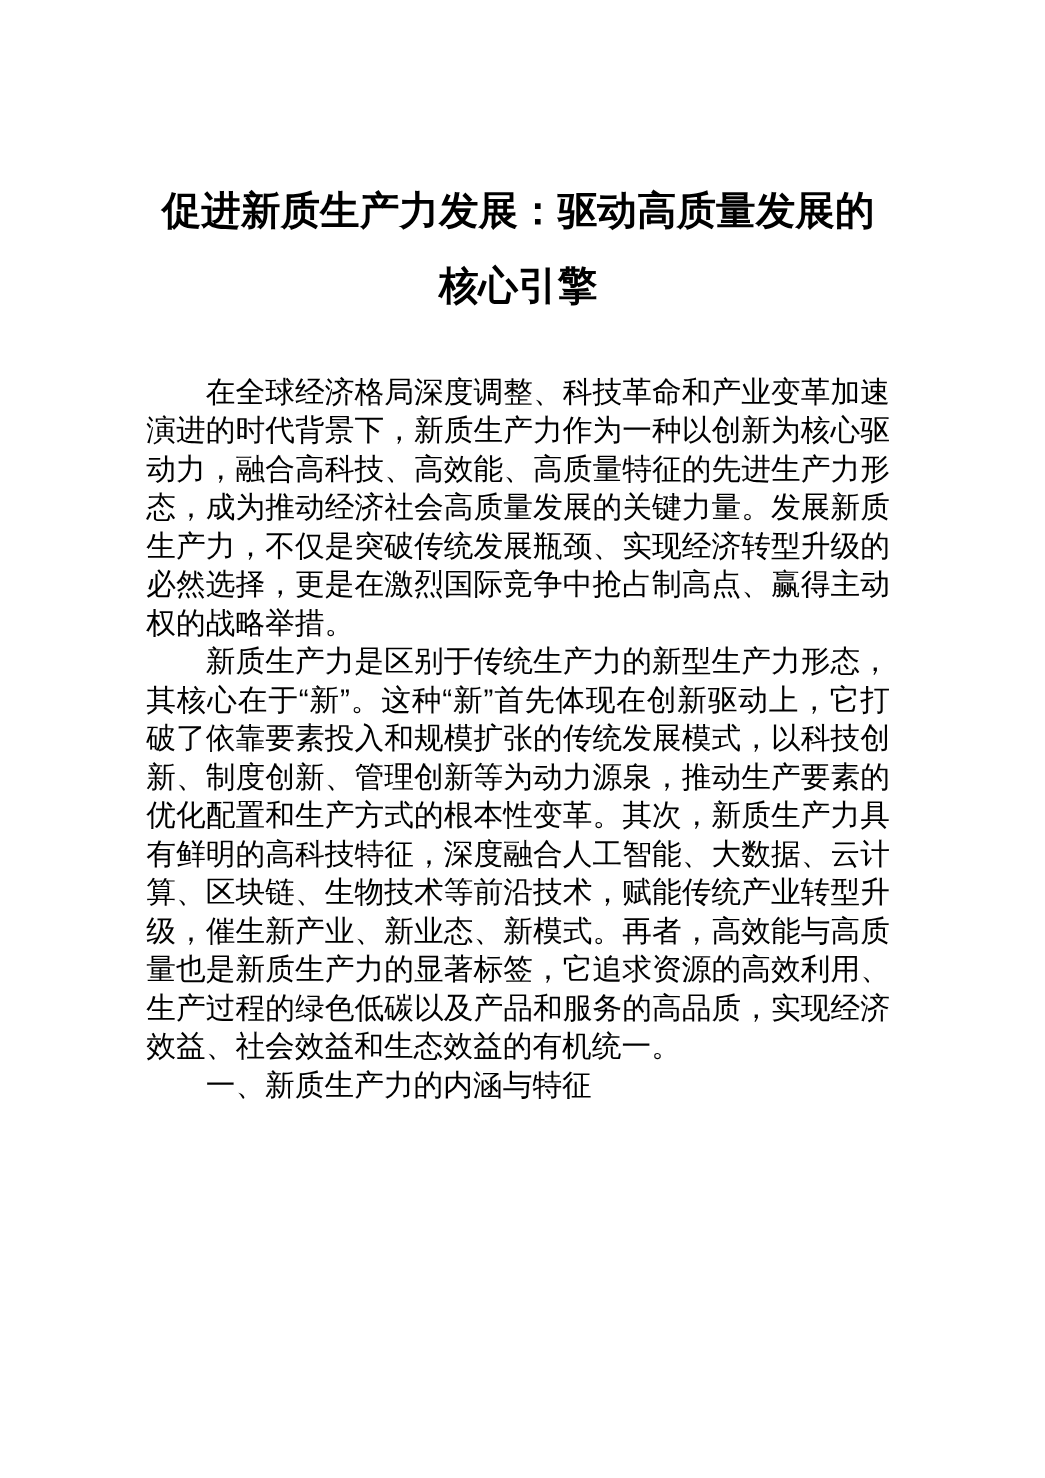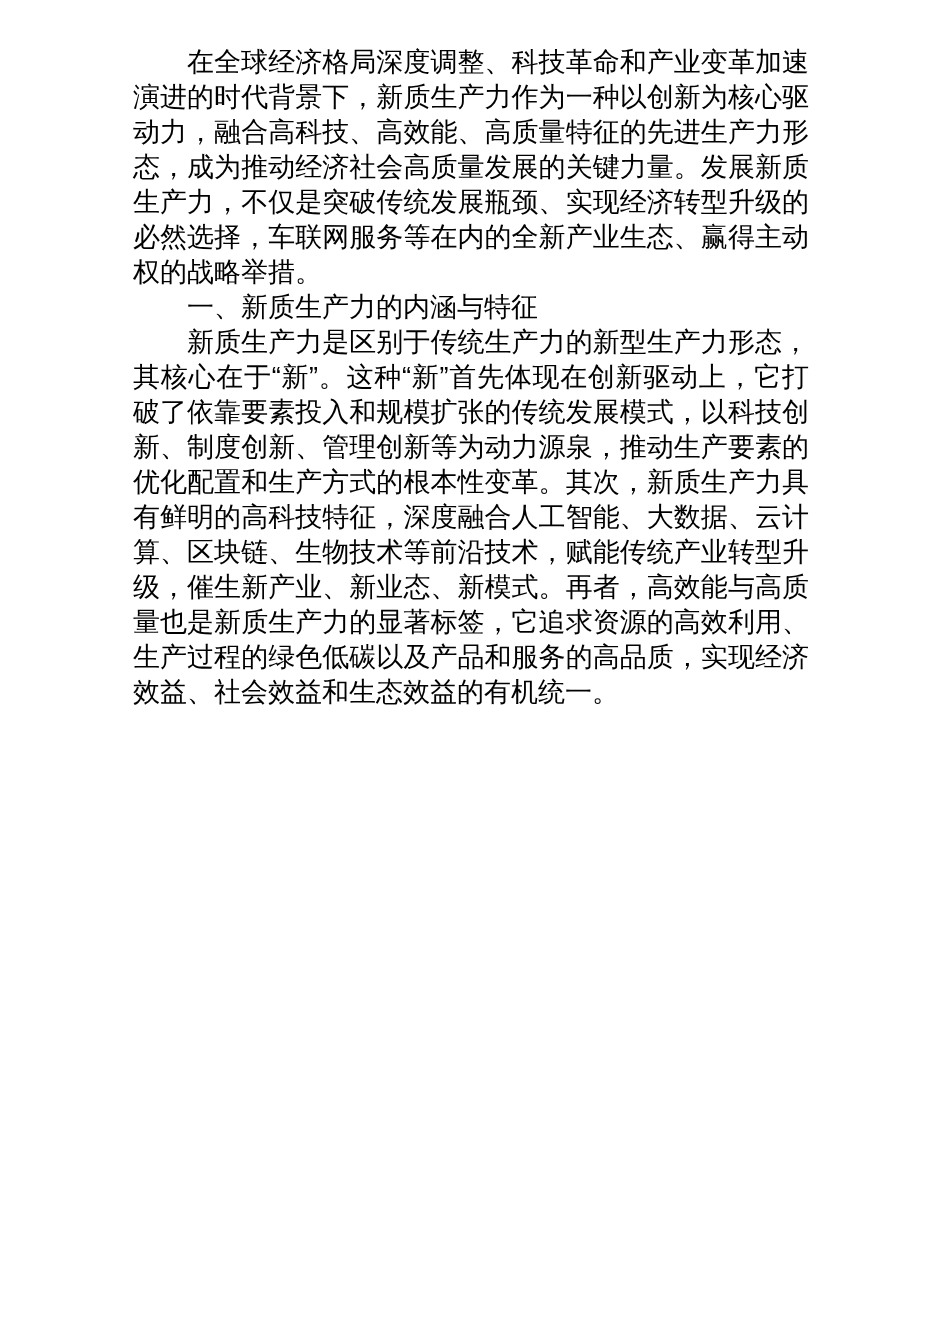--- a/index.html
+++ b/index.html
@@ -45,20 +45,21 @@
   }
   .para.heading {
     font-weight: 400; 
   }
 </style>
 </head>
 <body>
 
 <div class="page">
   <div class="content">
+    <h1 class="doc-title">促进新质生产力发展：驱动高质量发展的核心引擎</h1>
     <div class="body-text">
-      <p class="para">在全球经济格局深度调整、科技革命和产业变革加速演进的时代背景下，新质生产力作为一种以创新为核心驱动力，融合高科技、高效能、高质量特征的先进生产力形态，成为推动经济社会高质量发展的关键力量。发展新质生产力，不仅是突破传统发展瓶颈、实现经济转型升级的必然选择，车联网服务等在内的全新产业生态、赢得主动权的战略举措。</p>
+      <p class="para">在全球经济格局深度调整、科技革命和产业变革加速演进的时代背景下，新质生产力作为一种以创新为核心驱动力，融合高科技、高效能、高质量特征的先进生产力形态，成为推动经济社会高质量发展的关键力量。发展新质生产力，不仅是突破传统发展瓶颈、实现经济转型升级的必然选择，更是在激烈国际竞争中抢占制高点、赢得主动权的战略举措。</p>
+      <p class="para">新质生产力是区别于传统生产力的新型生产力形态，其核心在于“新”。这种“新”首先体现在创新驱动上，它打破了依靠要素投入和规模扩张的传统发展模式，以科技创新、制度创新、管理创新等为动力源泉，推动生产要素的优化配置和生产方式的根本性变革。其次，新质生产力具有鲜明的高科技特征，深度融合人工智能、大数据、云计算、区块链、生物技术等前沿技术，赋能传统产业转型升级，催生新产业、新业态、新模式。再者，高效能与高质量也是新质生产力的显著标签，它追求资源的高效利用、生产过程的绿色低碳以及产品和服务的高品质，实现经济效益、社会效益和生态效益的有机统一。</p>
       <p class="para heading">一、新质生产力的内涵与特征</p>
-      <p class="para">新质生产力是区别于传统生产力的新型生产力形态，其核心在于“新”。这种“新”首先体现在创新驱动上，它打破了依靠要素投入和规模扩张的传统发展模式，以科技创新、制度创新、管理创新等为动力源泉，推动生产要素的优化配置和生产方式的根本性变革。其次，新质生产力具有鲜明的高科技特征，深度融合人工智能、大数据、云计算、区块链、生物技术等前沿技术，赋能传统产业转型升级，催生新产业、新业态、新模式。再者，高效能与高质量也是新质生产力的显著标签，它追求资源的高效利用、生产过程的绿色低碳以及产品和服务的高品质，实现经济效益、社会效益和生态效益的有机统一。</p>
     </div>
   </div>
 
 </div>
 
 </body></html>

